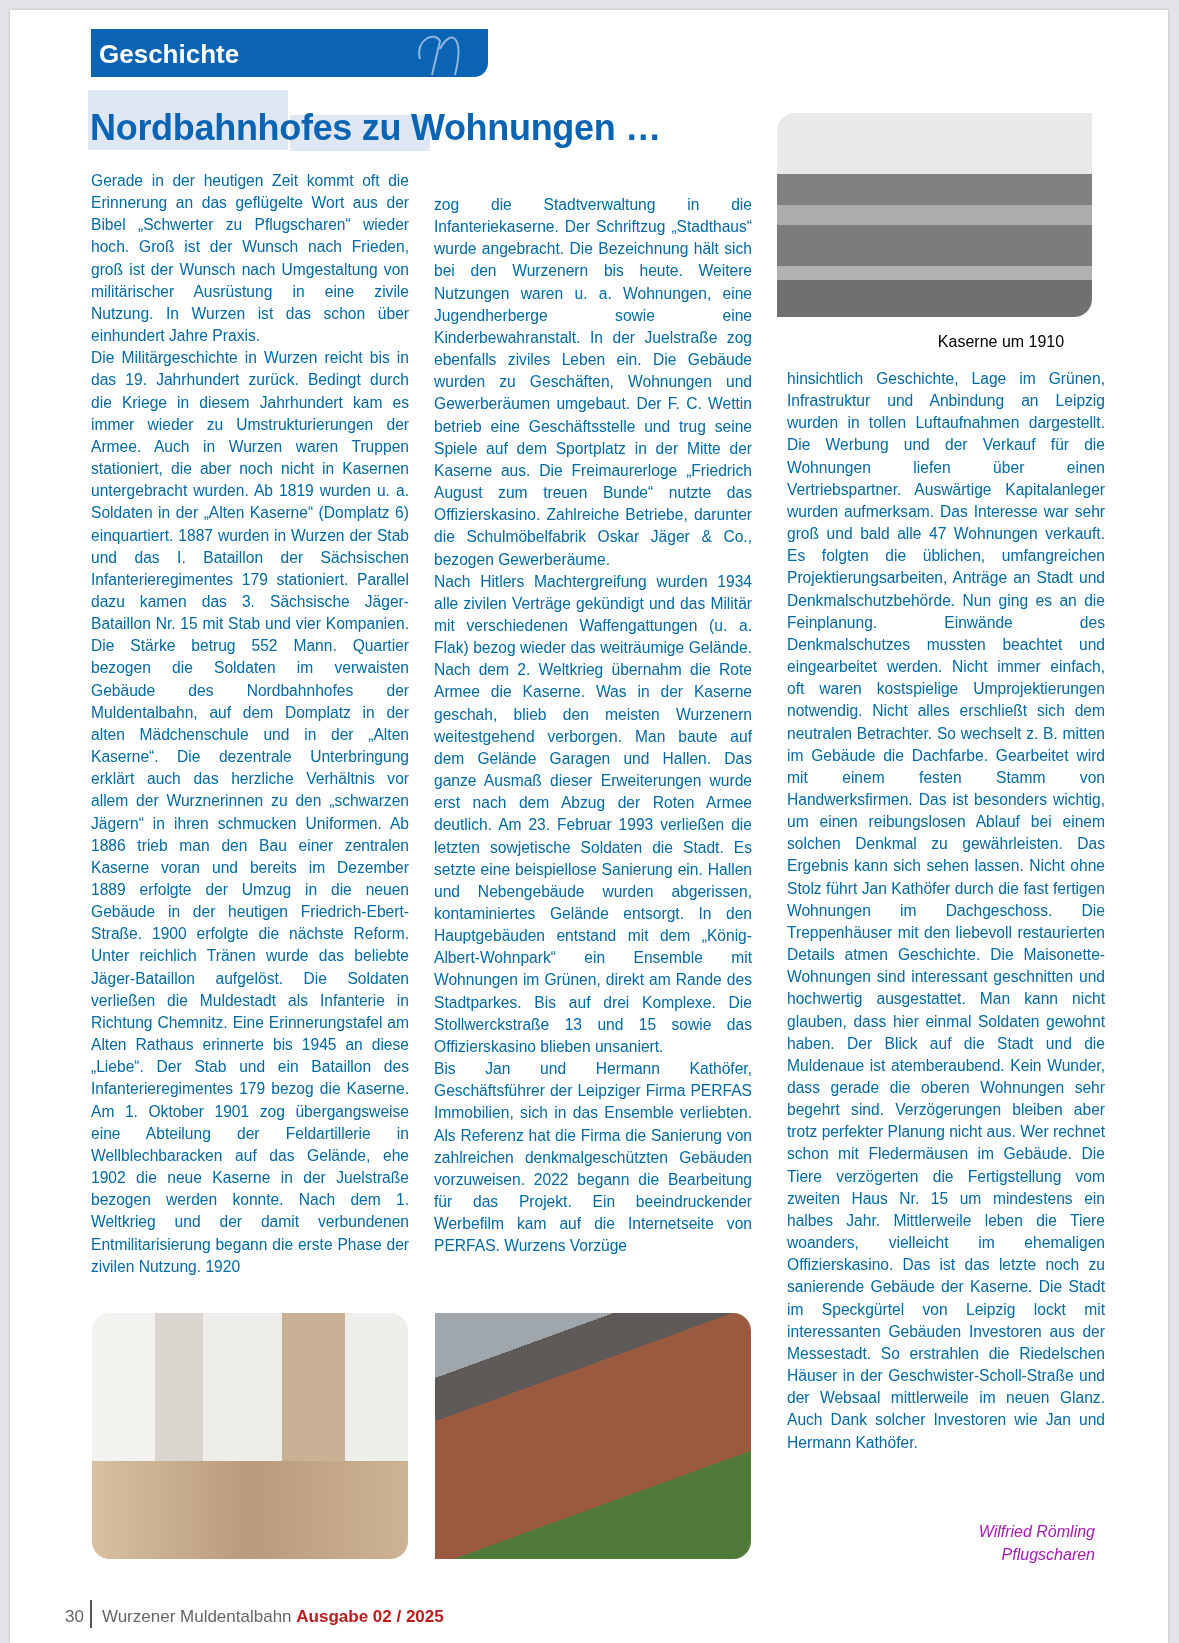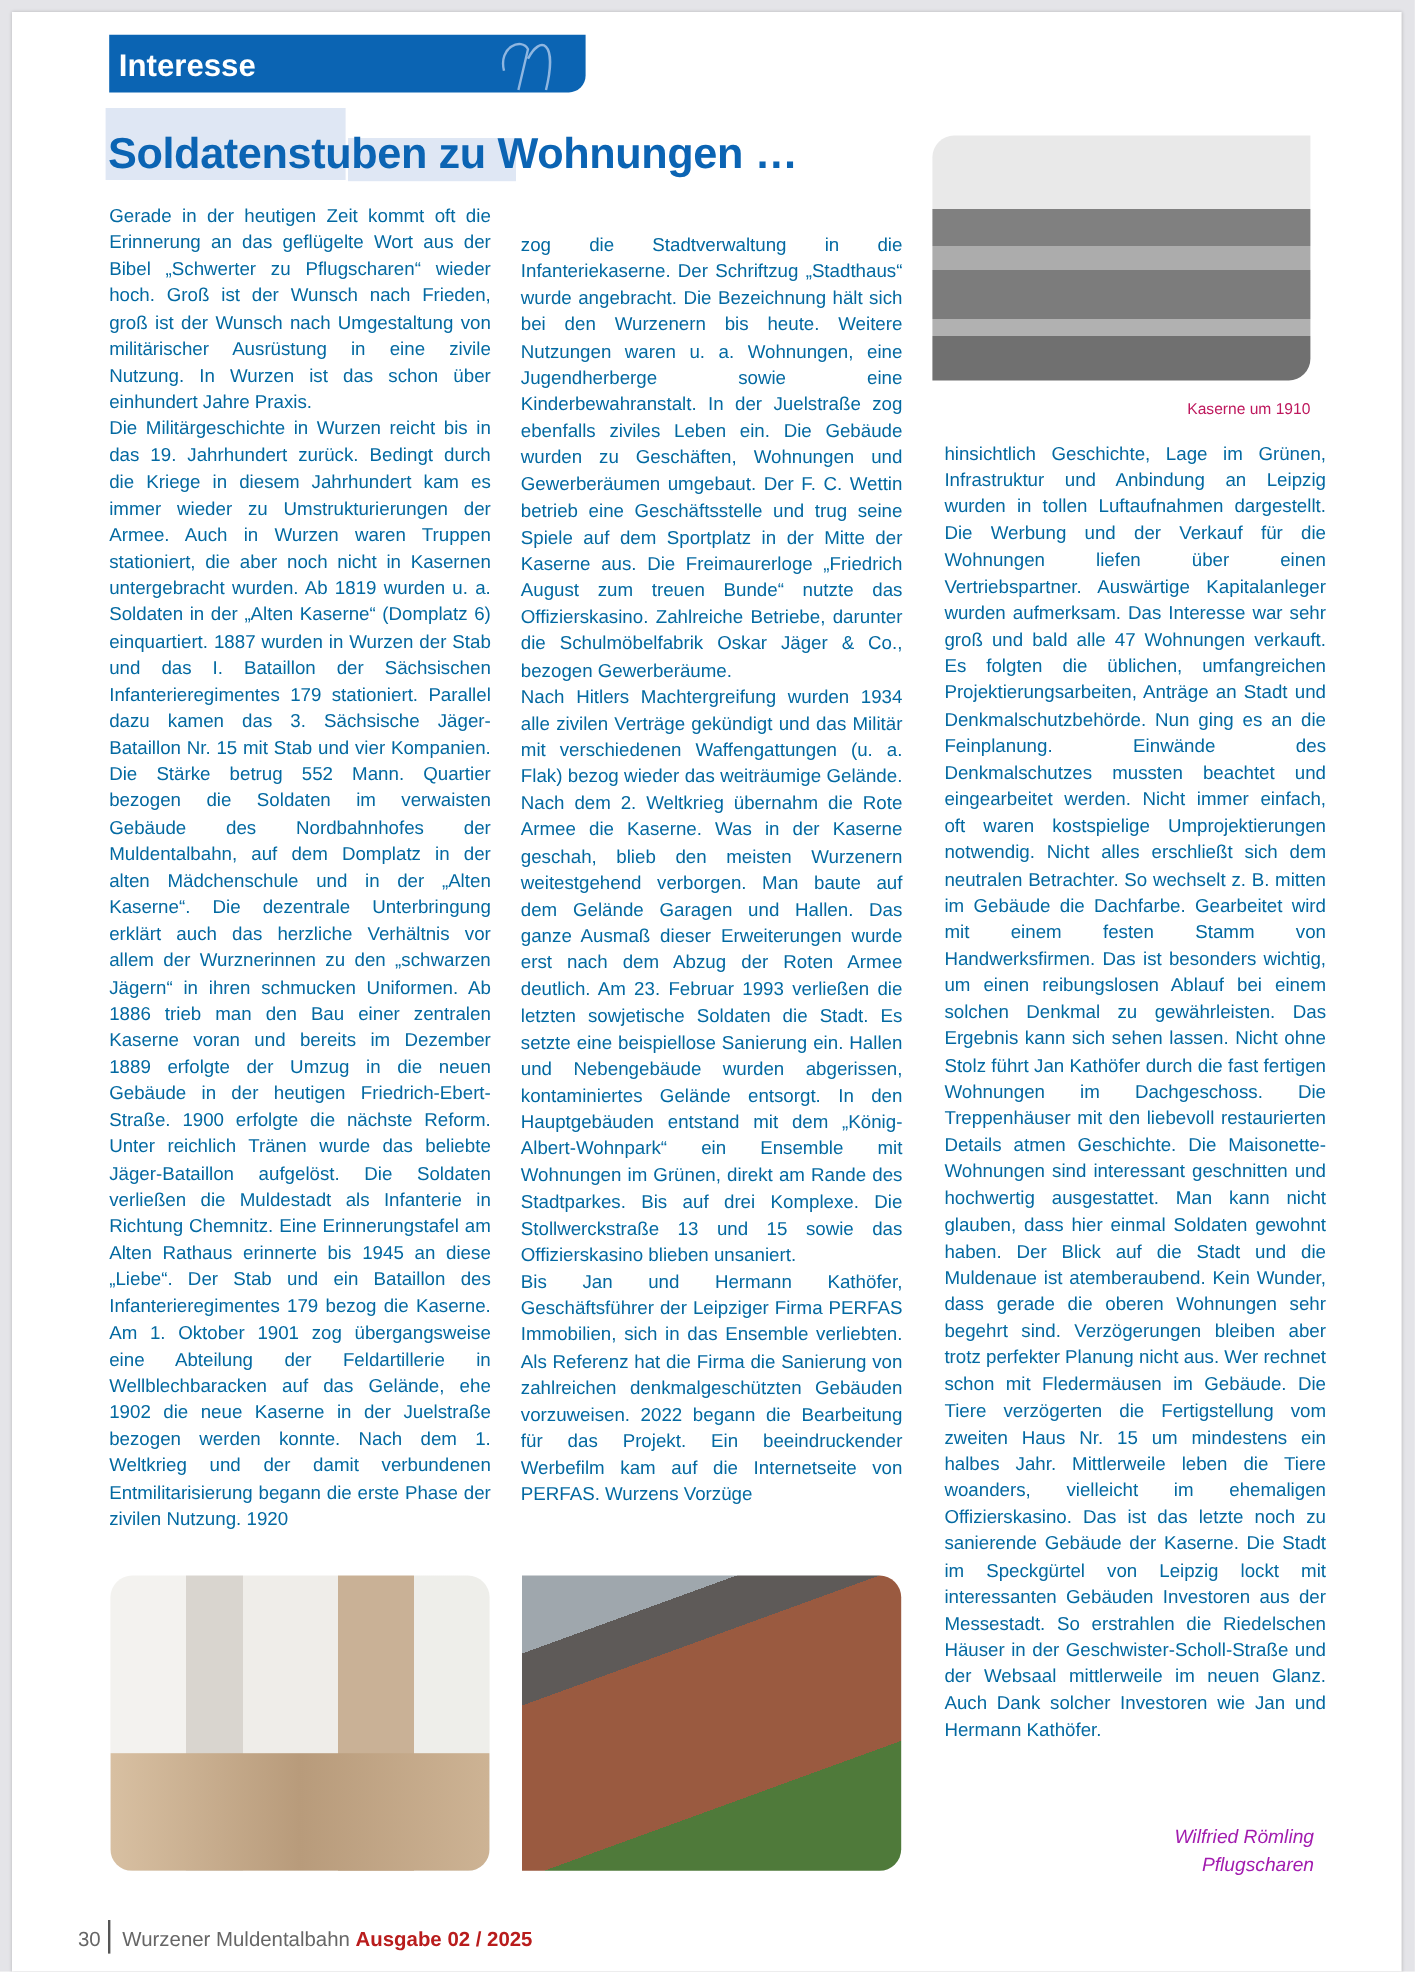--- a/index.html
+++ b/index.html
@@ -14,39 +14,39 @@
   .col{position:absolute;top:160px;width:318px;font-size:15.6px;line-height:22.15px;color:#0369a1;text-align:justify;hyphens:manual;}
   .col p{margin:0;}
   .c1{left:81px;}
   .c2{left:424px;margin-top:24px;}
   .c3{left:767px;top:358px;width:318px;margin-left:10px;}
   .photo{position:absolute;overflow:hidden;border-radius:18px 0 18px 0;}
   .ph1{left:767px;top:103px;width:315px;height:204px;background:linear-gradient(#e9e9e9 0 30%,#8b7d78 30% 45%,#b0aca6 45% 55%,#7b7d74 55% 75%,#b5b1aa 75% 82%,#6f716a 82%);filter:grayscale(1);}
   .ph2{left:82px;top:1303px;width:316px;height:246px;border-radius:18px;background:linear-gradient(90deg,#f3f2ef 0 20%,#d9d5cf 20% 35%,#efede9 35% 60%,#c9b196 60% 80%,#eeeeea 80%);}
   .ph2:after{content:"";position:absolute;left:0;right:0;bottom:0;height:40%;background:linear-gradient(90deg,#d8c0a2,#b89b7b,#cdb394);}
   .ph3{left:425px;top:1303px;width:316px;height:246px;border-radius:0 18px 18px 0;background:linear-gradient(160deg,#9fa7ad 0 18%,#5e5a58 18% 30%,#9a5a40 30% 70%,#4f7a3a 70%);}
-  .caption{position:absolute;left:900px;top:323px;width:182px;text-align:right;font-size:13px;color:#be185d;}
+  .caption{position:absolute;left:900px;top:323px;width:182px;text-align:center;font-size:16px;color:#000000;}
   .sig{position:absolute;left:860px;top:1510px;width:225px;text-align:right;font-style:italic;font-size:16px;line-height:23px;color:#a21caf;}
   .footer{position:absolute;left:55px;top:1590px;font-size:17px;color:#666;}
   .footer .bar{display:inline-block;width:2px;height:28px;background:#555;vertical-align:-6px;margin:0 10px 0 6px;}
   .footer b{color:#b91c1c;}
 </style>
 </head>
 <body>
 
 <div class="page">
   <div class="banner">
-    <span>Interesse</span>
+    <span>Geschichte</span>
     <svg class="deco" viewBox="0 0 60 48">
         <path d="M10 30 C5 10 25 2 30 12 L22 46 M30 20 C40 0 55 5 45 46" stroke="#8fb6e0" stroke-width="2" fill="none"></path>
       </svg>
   </div>
   <div class="title-hl"></div>
   <div class="title-hl2"></div>
-  <div class="title">Soldatenstuben zu Wohnungen …</div>
+  <div class="title">Nordbahnhofes zu Wohnungen …</div>
 
   <div class="col c1">
     <p>Gerade in der heutigen Zeit kommt oft die Erinnerung an das geflügelte Wort aus der Bibel „Schwerter zu Pflugscharen“ wieder hoch. Groß ist der Wunsch nach Frieden, groß ist der Wunsch nach Umgestaltung von militärischer Ausrüstung in eine zivile Nutzung. In Wurzen ist das schon über einhundert Jahre Praxis.</p>
     <p>Die Militärgeschichte in Wurzen reicht bis in das 19. Jahrhundert zurück. Bedingt durch die Kriege in diesem Jahrhundert kam es immer wieder zu Umstrukturierungen der Armee. Auch in Wurzen waren Truppen stationiert, die aber noch nicht in Kasernen untergebracht wurden. Ab 1819 wurden u. a. Soldaten in der „Alten Kaserne“ (Domplatz 6) einquartiert. 1887 wurden in Wurzen der Stab und das I. Bataillon der Sächsischen Infanterieregimentes 179 stationiert. Parallel dazu kamen das 3. Sächsische Jäger- Bataillon Nr. 15 mit Stab und vier Kompanien. Die Stärke betrug 552 Mann. Quartier bezogen die Soldaten im verwaisten Gebäude des Nordbahnhofes der Muldentalbahn, auf dem Domplatz in der alten Mädchenschule und in der „Alten Kaserne“. Die dezentrale Unterbringung erklärt auch das herzliche Verhältnis vor allem der Wurznerinnen zu den „schwarzen Jägern“ in ihren schmucken Uniformen. Ab 1886 trieb man den Bau einer zentralen Kaserne voran und bereits im Dezember 1889 erfolgte der Umzug in die neuen Gebäude in der heutigen Friedrich-Ebert-Straße. 1900 erfolgte die nächste Reform. Unter reichlich Tränen wurde das beliebte Jäger-Bataillon aufgelöst. Die Soldaten verließen die Muldestadt als Infanterie in Richtung Chemnitz. Eine Erinnerungstafel am Alten Rathaus erinnerte bis 1945 an diese „Liebe“. Der Stab und ein Bataillon des Infanterieregimentes 179 bezog die Kaserne. Am 1. Oktober 1901 zog übergangsweise eine Abteilung der Feldartillerie in Wellblechbaracken auf das Gelände, ehe 1902 die neue Kaserne in der Juelstraße bezogen werden konnte. Nach dem 1. Weltkrieg und der damit verbundenen Entmilitarisierung begann die erste Phase der zivilen Nutzung. 1920</p>
   </div>
   <div class="col c2">
     <p>zog die Stadtverwaltung in die Infanteriekaserne. Der Schriftzug „Stadthaus“ wurde angebracht. Die Bezeichnung hält sich bei den Wurzenern bis heute. Weitere Nutzungen waren u. a. Wohnungen, eine Jugendherberge sowie eine Kinderbewahranstalt. In der Juelstraße zog ebenfalls ziviles Leben ein. Die Gebäude wurden zu Geschäften, Wohnungen und Gewerberäumen umgebaut. Der F. C. Wettin betrieb eine Geschäftsstelle und trug seine Spiele auf dem Sportplatz in der Mitte der Kaserne aus. Die Freimaurerloge „Friedrich August zum treuen Bunde“ nutzte das Offizierskasino. Zahlreiche Betriebe, darunter die Schulmöbelfabrik Oskar Jäger &amp; Co., bezogen Gewerberäume.</p>
     <p>Nach Hitlers Machtergreifung wurden 1934 alle zivilen Verträge gekündigt und das Militär mit verschiedenen Waffengattungen (u. a. Flak) bezog wieder das weiträumige Gelände. Nach dem 2. Weltkrieg übernahm die Rote Armee die Kaserne. Was in der Kaserne geschah, blieb den meisten Wurzenern weitestgehend verborgen. Man baute auf dem Gelände Garagen und Hallen. Das ganze Ausmaß dieser Erweiterungen wurde erst nach dem Abzug der Roten Armee deutlich. Am 23. Februar 1993 verließen die letzten sowjetische Soldaten die Stadt. Es setzte eine beispiellose Sanierung ein. Hallen und Nebengebäude wurden abgerissen, kontaminiertes Gelände entsorgt. In den Hauptgebäuden entstand mit dem „König-Albert-Wohnpark“ ein Ensemble mit Wohnungen im Grünen, direkt am Rande des Stadtparkes. Bis auf drei Komplexe. Die Stollwerckstraße 13 und 15 sowie das Offizierskasino blieben unsaniert.</p>
     <p>Bis Jan und Hermann Kathöfer, Geschäftsführer der Leipziger Firma PERFAS Immobilien, sich in das Ensemble verliebten. Als Referenz hat die Firma die Sanierung von zahlreichen denkmalgeschützten Gebäuden vorzuweisen. 2022 begann die Bearbeitung für das Projekt. Ein beeindruckender Werbefilm kam auf die Internetseite von PERFAS. Wurzens Vorzüge</p>
   </div>

